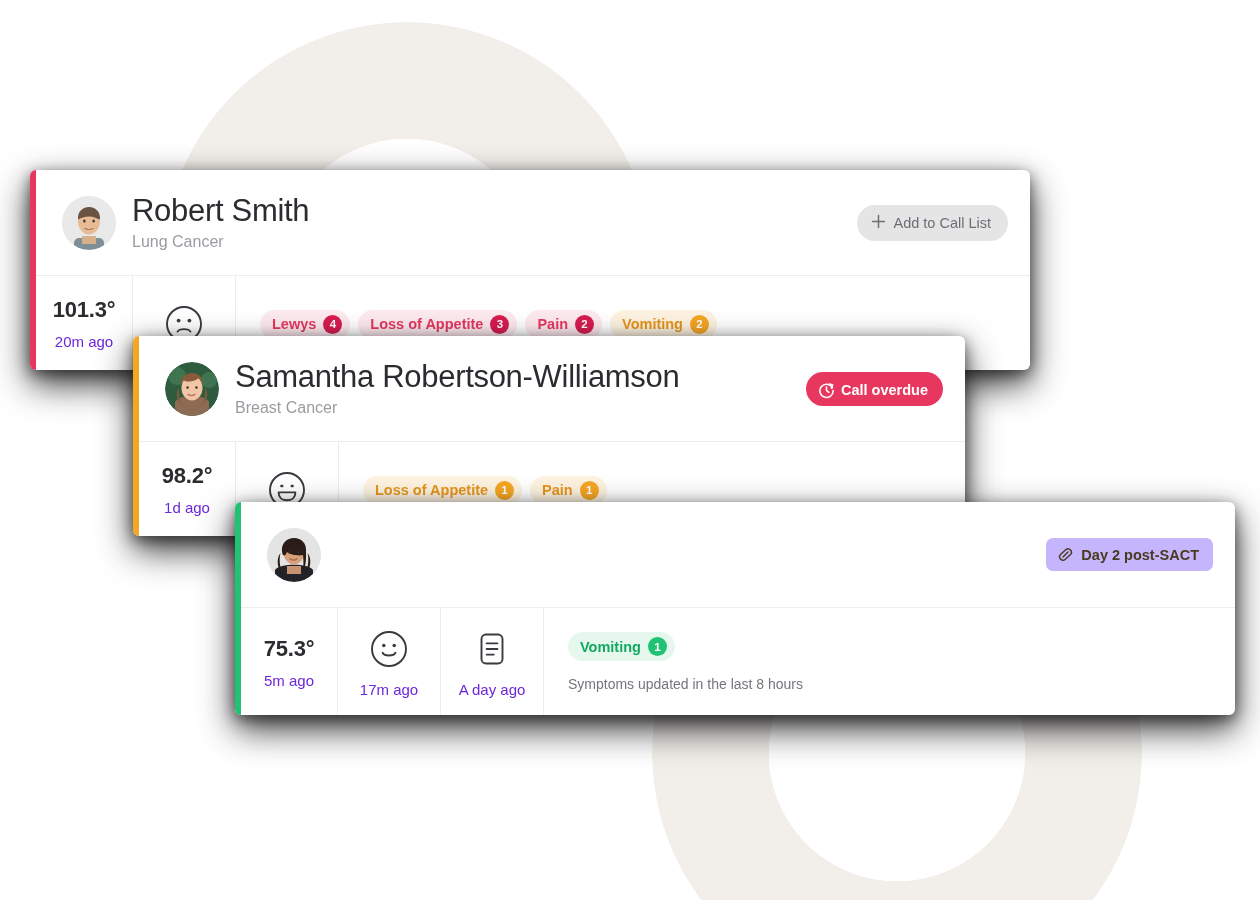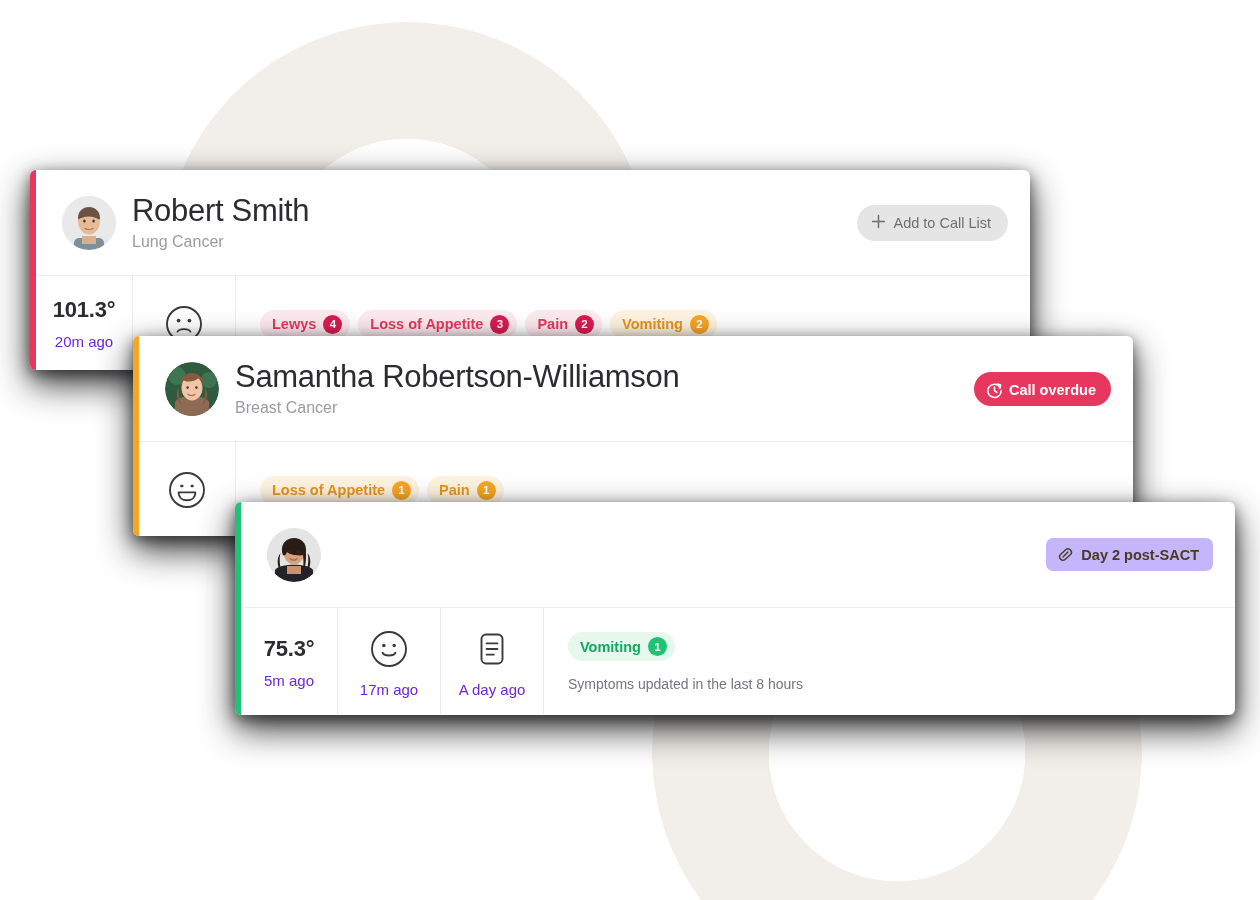--- a/index.html
+++ b/index.html
@@ -58,21 +58,21 @@
     box-shadow: 0 14px 34px rgba(20,20,22,.85),
                 0 4px 14px rgba(20,20,22,.55);
   }
   .card-accent {
     position: absolute;
     left: 0; top: 0; bottom: 0;
     width: 6px;
   }
 
   #card-robert   { left: 30px;  top: 170px; width: 1000px; height: 200px; z-index: 2; }
-  #card-samantha { left: 133px; top: 336px; width: 1000px; height: 200px; z-index: 3; }
+  #card-samantha { left: 133px; top: 336px; width: 832px; height: 200px; z-index: 3; }
   #card-lewys    { left: 235px; top: 502px; width: 1000px; height: 213px; z-index: 4; }
 
   
   .card-head {
     display: flex;
     align-items: center;
     padding: 18px 22px 18px 32px;
     height: 105px;
     position: relative;
   }
@@ -349,20 +349,24 @@
             <path d="M9 5.4V9l2.5 1.9" fill="none" stroke="#fff" stroke-width="1.7" stroke-linecap="round" stroke-linejoin="round"></path>
           </svg>
         </span>
         <span>Call overdue</span>
       </span>
     </div>
   </div>
 
   <div class="card-body">
     <div class="metric">
+      <div class="metric-val">98.2°</div>
+      <div class="metric-time">1d ago</div>
+    </div>
+    <div class="metric">
       <div class="metric-ico">
         <svg width="40" height="40" viewBox="0 0 40 40" aria-hidden="true">
           <circle cx="20" cy="20" r="17" fill="none" stroke="#3a3a40" stroke-width="1.9"></circle>
           <rect x="13.2" y="14.8" width="3.3" height="2.5" rx="1.2" fill="#3a3a40"></rect>
           <rect x="23.5" y="14.8" width="3.3" height="2.5" rx="1.2" fill="#3a3a40"></rect>
           <path d="M11.6 22.4h16.8c0 5-3.6 7.8-8.4 7.8s-8.4-2.8-8.4-7.8z" fill="none" stroke="#3a3a40" stroke-width="1.9" stroke-linejoin="round"></path>
         </svg>
       </div>
     </div>
     <div class="symptoms">

